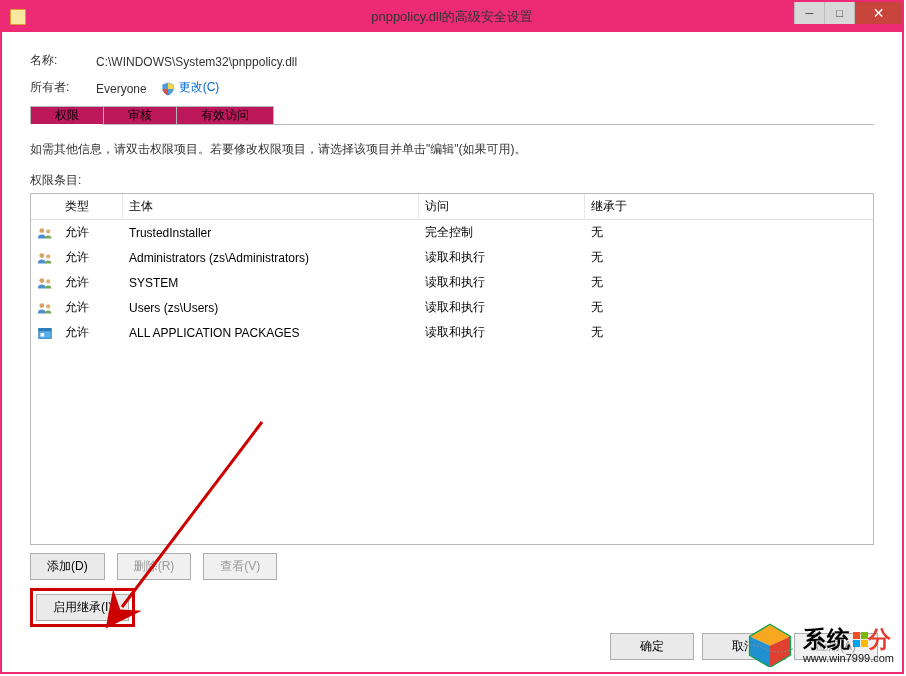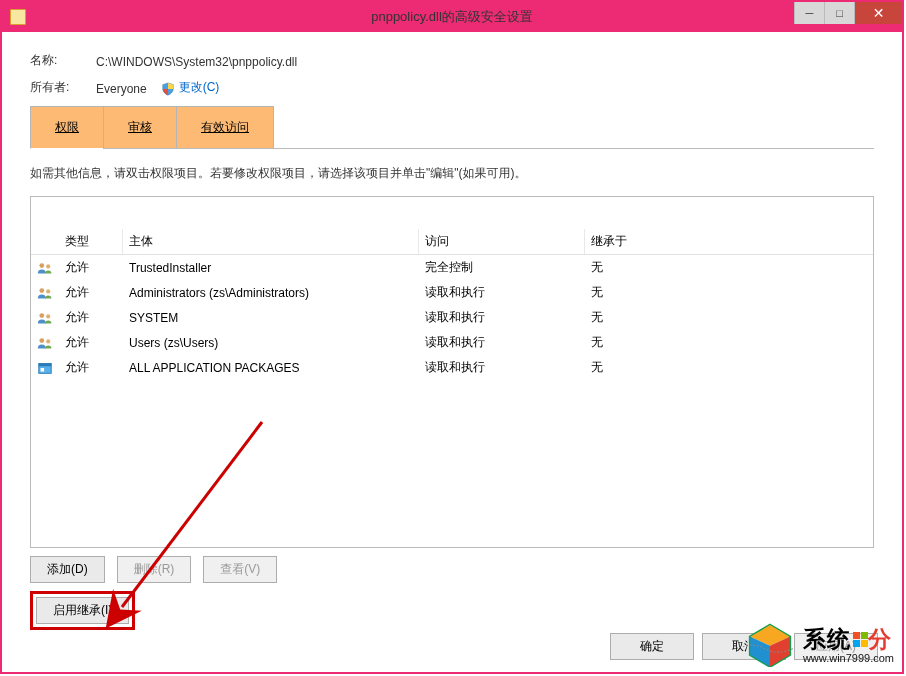--- a/index.html
+++ b/index.html
@@ -95,28 +95,27 @@
       color: #0066cc;
       cursor: pointer;
     }
     .tabs {
       display: flex;
       margin-top: 10px;
       position: relative;
       z-index: 2;
     }
     .tab {
-      padding: 12px 24px;
+      padding: 0 24px;
       border: 1px solid #b5b5b5;
-      background: #fdba74;
+      background: #be185d;
       font-size: 12px;
       cursor: pointer;
       margin-right: -1px;
       border-bottom: 1px solid #bbb;
-      text-decoration: underline;
     }
     .tab.active {
       border-bottom: 1px solid #fff;
     }
     .tabline {
       border-top: 1px solid #bbb;
       margin-top: -1px;
       z-index: 1;
       position: relative;
     }
@@ -138,21 +137,20 @@
     }
     .perm-header {
       display: flex;
       background: #fff;
       border-bottom: 1px solid #e0e0e0;
       font-size: 12px;
     }
     .perm-header > div {
       padding: 4px 6px;
       border-right: 1px solid #e8e8e8;
-      margin-top: 32px;
     }
     .col-icon { width: 28px; border-right: none !important;}
     .col-type { width: 64px; }
     .col-principal { width: 296px; }
     .col-access { width: 166px; }
     .col-inherit { flex: 1; border-right: none !important; }
     .perm-row {
       display: flex;
       align-items: center;
       font-size: 12px;
@@ -261,20 +259,21 @@
 
     <div class="tabs">
       <div class="tab active">权限</div>
       <div class="tab">审核</div>
       <div class="tab">有效访问</div>
     </div>
     <div class="tabline"></div>
 
     <div class="instruction">如需其他信息，请双击权限项目。若要修改权限项目，请选择该项目并单击"编辑"(如果可用)。</div>
 
+    <div class="perm-label">权限条目:</div>
 
     <div class="perm-table">
       <div class="perm-header">
         <div class="col-icon"></div>
         <div class="col-type">类型</div>
         <div class="col-principal">主体</div>
         <div class="col-access">访问</div>
         <div class="col-inherit">继承于</div>
       </div>
       <div id="perm-rows">

